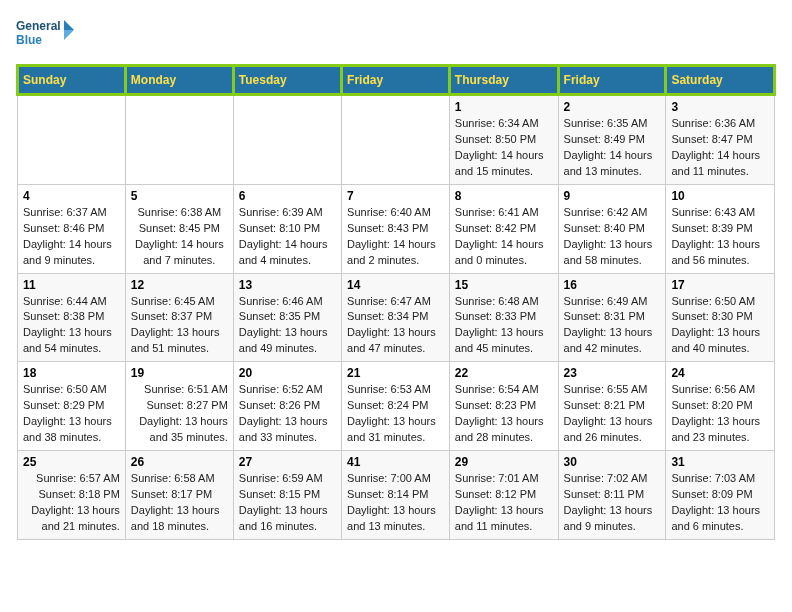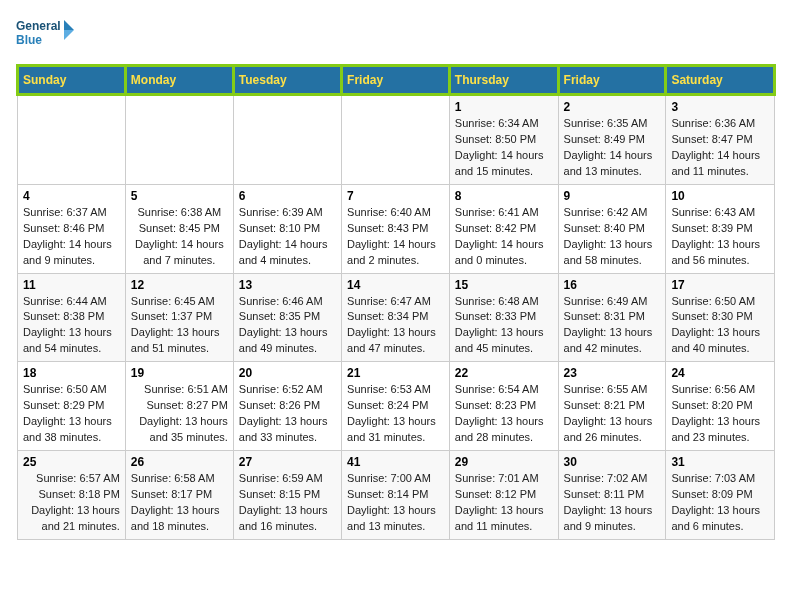--- a/index.html
+++ b/index.html
@@ -184,21 +184,21 @@
         <td>
           <span class="day-number">11</span>
           <div class="day-info" style="white-space: pre-line;">Sunrise: 6:44 AM
 Sunset: 8:38 PM
 Daylight: 13 hours
 and 54 minutes.</div>
         </td>
         <td>
           <span class="day-number">12</span>
           <div class="day-info" style="white-space: pre-line;">Sunrise: 6:45 AM
-Sunset: 1:37 PM
+Sunset: 8:37 PM
 Daylight: 13 hours
 and 51 minutes.</div>
         </td>
         <td>
           <span class="day-number">13</span>
           <div class="day-info" style="white-space: pre-line;">Sunrise: 6:46 AM
 Sunset: 8:35 PM
 Daylight: 13 hours
 and 49 minutes.</div>
         </td>

